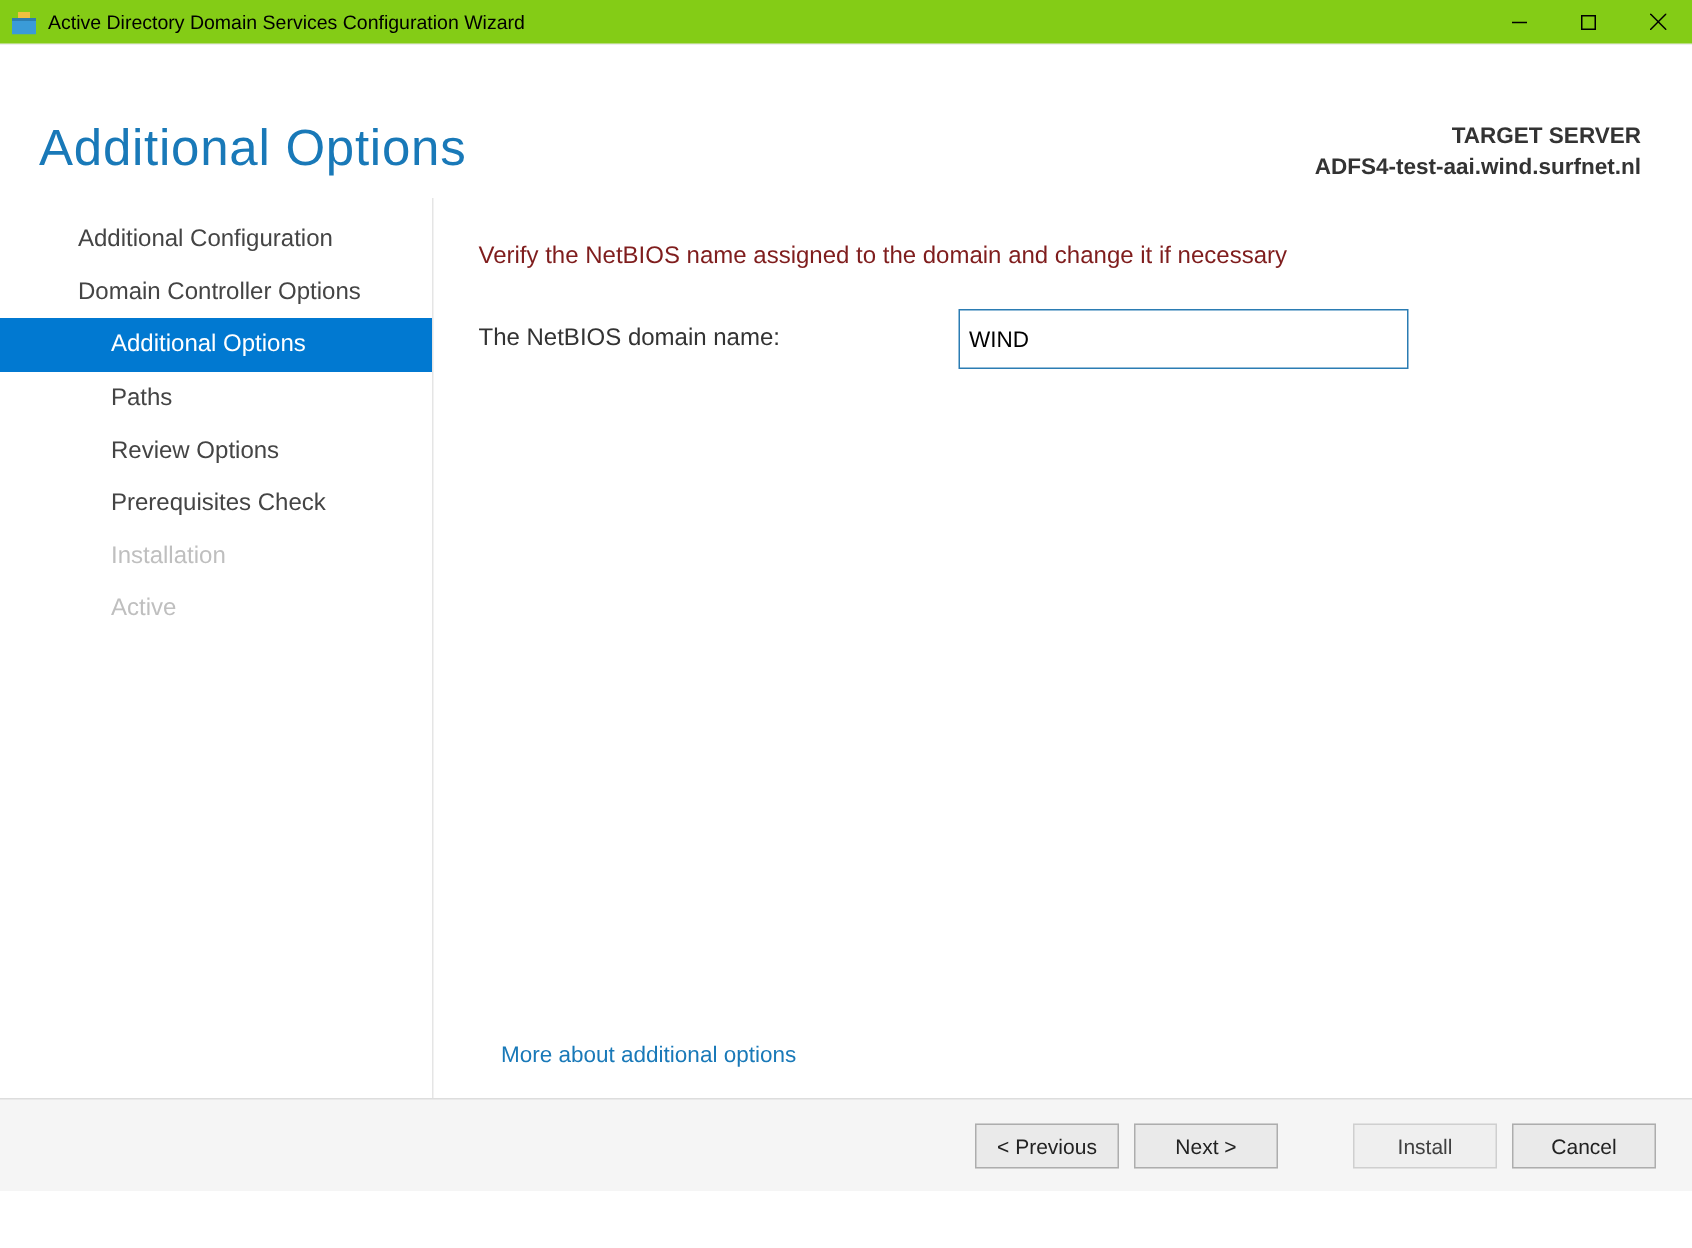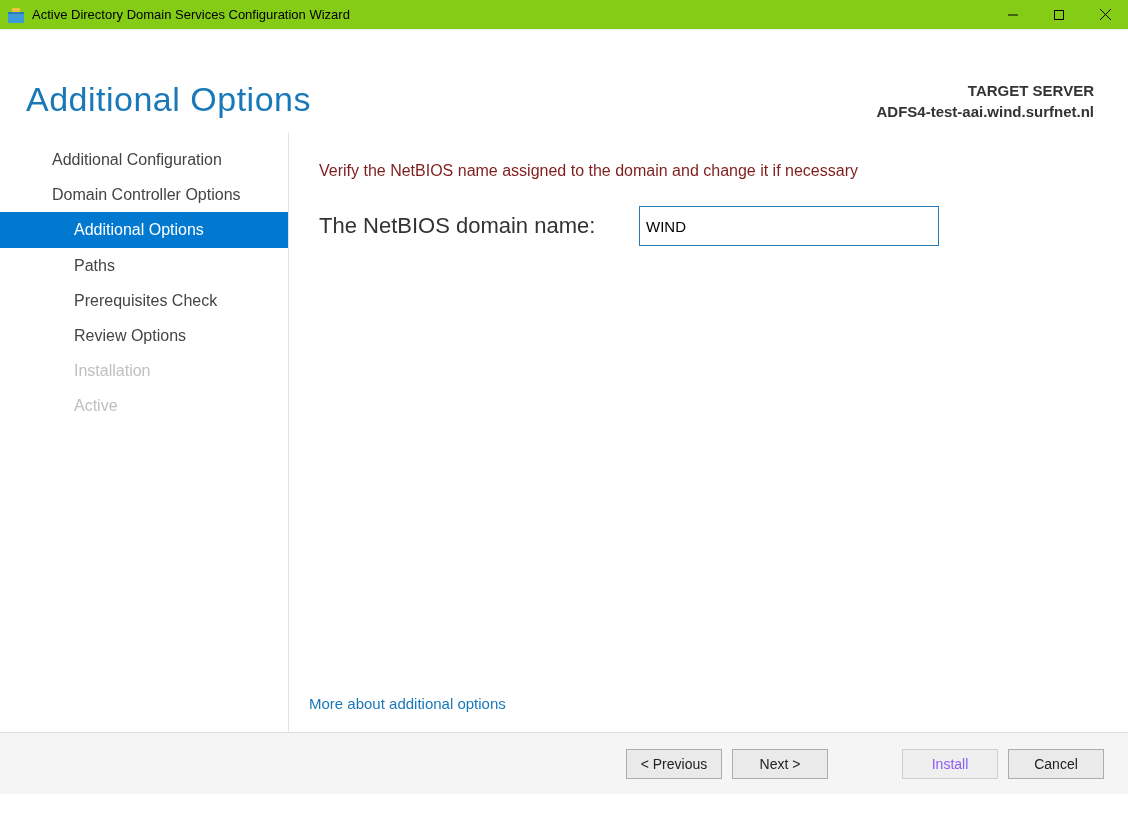--- a/index.html
+++ b/index.html
@@ -88,37 +88,37 @@
     .instruction {
       font-size: 16px;
       color: #7f1d1d;
       margin-bottom: 26px;
     }
     .form-row {
       display: flex;
       align-items: center;
     }
     .field-label {
-      font-size: 22px;
+      font-size: 16px;
       color: #333;
       width: 320px;
     }
     .field-input {
       width: 300px;
       height: 40px;
       border: 1px solid #2b7cb3;
       outline: none;
       padding: 2px 6px;
       font-size: 15px;
       font-family: inherit;
     }
     .more-link {
       position: absolute;
       bottom: 20px;
-      left: 20px;
+      left: 45px;
       font-size: 15px;
       color: #1979b8;
       cursor: pointer;
     }
     .footer {
       border-top: 1px solid #ddd;
       background: #f5f5f5;
       height: 62px;
       display: flex;
       align-items: center;
@@ -130,24 +130,23 @@
       min-width: 96px;
       height: 30px;
       background: #eaeaea;
       border: 1px solid #adadad;
       color: #222;
       font-size: 14px;
       font-family: inherit;
       padding: 0 12px;
     }
     .btn.disabled {
-      color: #8b5cf6;
+      color: #404040;
       border-color: #cfcfcf;
       background: #efefef;
-      margin-left: 24px;
     }
     .btn-gap { width: 30px; }
   </style>
 </head>
 <body>
 
 <div class="titlebar">
   <span class="titlebar-icon">
     <svg viewBox="0 0 16 16" width="16" height="16">
       <rect x="0" y="5" width="16" height="11" fill="#3a9bd8"></rect>
@@ -181,22 +180,22 @@
     <div class="target-value">ADFS4-test-aai.wind.surfnet.nl</div>
   </div>
 </div>
 
 <div class="body">
   <div class="sidebar" id="sidebar">
       <div class="sidebar-item top">Additional Configuration</div>
       <div class="sidebar-item top">Domain Controller Options</div>
       <div class="sidebar-item sub selected">Additional Options</div>
       <div class="sidebar-item sub">Paths</div>
+      <div class="sidebar-item sub">Review Options</div>
       <div class="sidebar-item sub">Prerequisites Check</div>
-      <div class="sidebar-item sub">Review Options</div>
       <div class="sidebar-item sub disabled">Installation</div>
       <div class="sidebar-item sub disabled">Active</div>
     </div>
 
   <div class="content">
     <div class="instruction">Verify the NetBIOS name assigned to the domain and change it if necessary</div>
     <div class="form-row">
       <div class="field-label">The NetBIOS domain name:</div>
       <input class="field-input" type="text" value="WIND" style="">
     </div>

